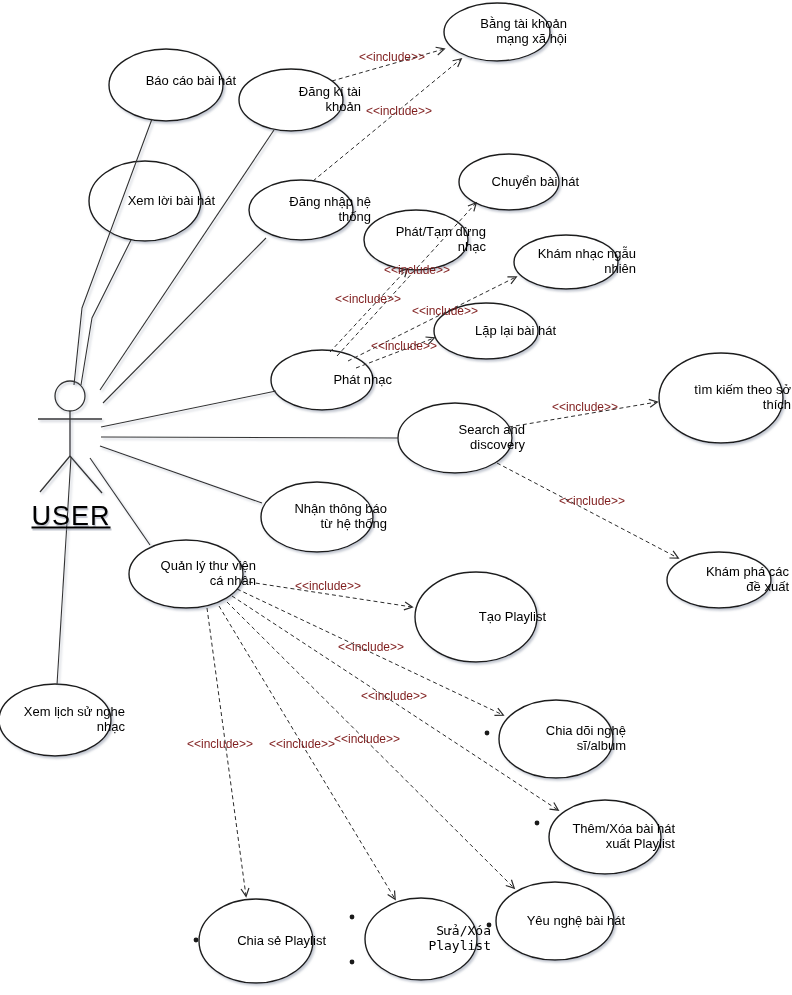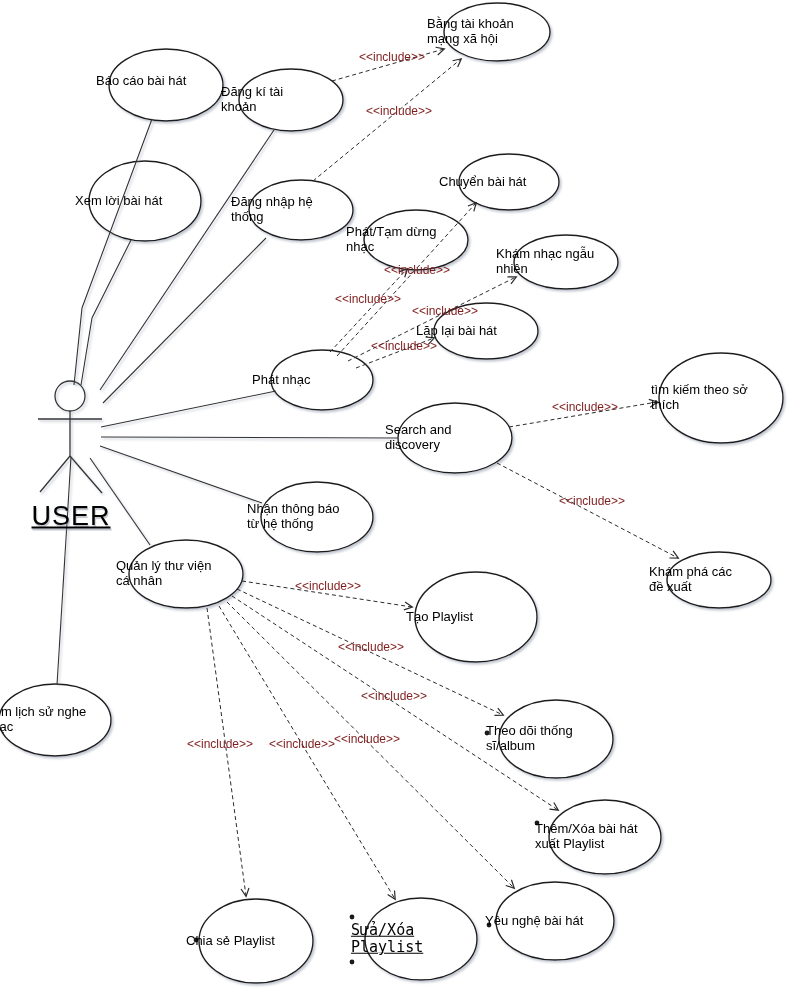--- a/index.html
+++ b/index.html
@@ -8,24 +8,24 @@
     font-family:"Liberation Sans", sans-serif; overflow:hidden;
   }
   .canvas svg { position:absolute; left:0; top:0; }
   .uc  { fill:#ffffff; stroke:#1c1c1c; stroke-width:1.4; }
   .sl  { stroke:#333333; stroke-width:1.1; fill:none; }
   .act { stroke:#333333; stroke-width:1.3; fill:none; }
   .dl  { stroke:#2b2b2b; stroke-width:1; fill:none; stroke-dasharray:4 3; marker-end:url(#arr); }
   .dot { fill:#1a1a1a; stroke:none; }
   .lbl {
     position:absolute; transform:translate(-50%,-50%);
-    width:140px; text-align:left; font-size:13px; line-height:1.15;
+    width:140px; text-align:right; font-size:13px; line-height:1.15;
     color:#000; white-space:pre-line; pointer-events:none;
   }
-  .mono { font-family:"DejaVu Sans Mono", monospace; font-size:15px;text-decoration:underline; }
+  .mono { font-family:"DejaVu Sans Mono", monospace; font-size:13px; }
   .inc {
     position:absolute; transform:translate(-50%,-50%);
     font-size:12px; color:#7f1d1d; white-space:nowrap; pointer-events:none;
   }
   .actor-name {
     position:absolute; transform:translate(-50%,-50%);
     font-size:27px; color:#000; letter-spacing:1px;
     text-shadow:1px 2px 1px rgba(142,150,168,0.55);
     pointer-events:none;
     text-decoration:underline;
@@ -139,21 +139,21 @@
 discovery</div>
   <div class="lbl" style="left:719px;top:580px">Khám phá các
 đề xuất</div>
   <div class="lbl" style="left:317px;top:517px">Nhận thông báo
 từ hệ thống</div>
   <div class="lbl" style="left:186px;top:574px">Quản lý thư viện
 cá nhân</div>
   <div class="lbl" style="left:55px;top:720px">Xem lịch sử nghe
 nhạc</div>
   <div class="lbl" style="left:476px;top:617px">Tạo Playlist</div>
-  <div class="lbl" style="left:556px;top:739px">Theo dõi thống
+  <div class="lbl" style="left:556px;top:739px">Chia dõi nghệ
 sĩ/album</div>
   <div class="lbl" style="left:605px;top:837px">Thêm/Xóa bài hát
 xuất Playlist</div>
   <div class="lbl" style="left:555px;top:921px">Yêu nghệ bài hát</div>
   <div class="lbl mono" style="left:421px;top:939px">Sửa/Xóa
 Playlist</div>
   <div class="lbl" style="left:256px;top:941px">Chia sẻ Playlist</div>
 
   <div class="inc" style="left:392px;top:57px">&lt;&lt;include&gt;&gt;</div>
   <div class="inc" style="left:399px;top:111px">&lt;&lt;include&gt;&gt;</div>

